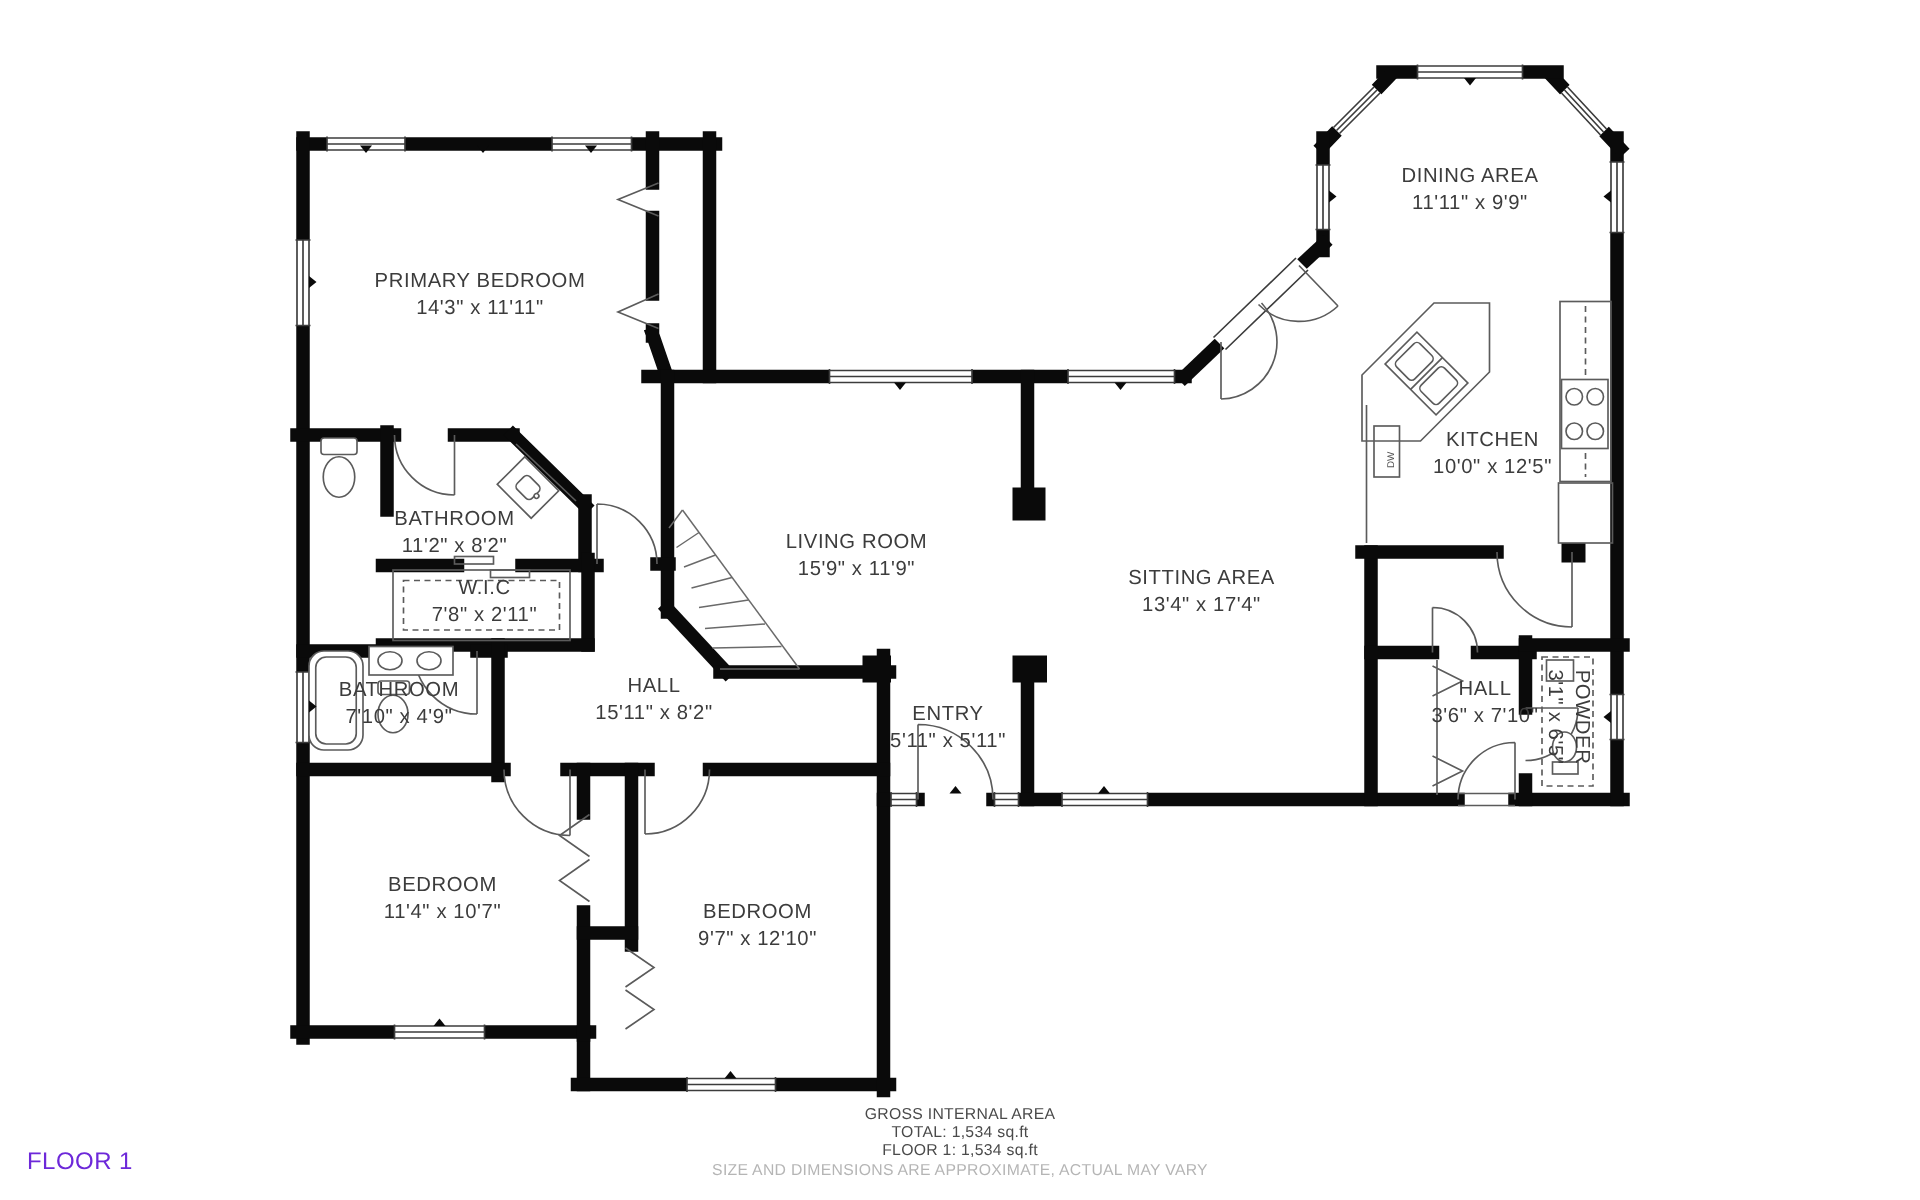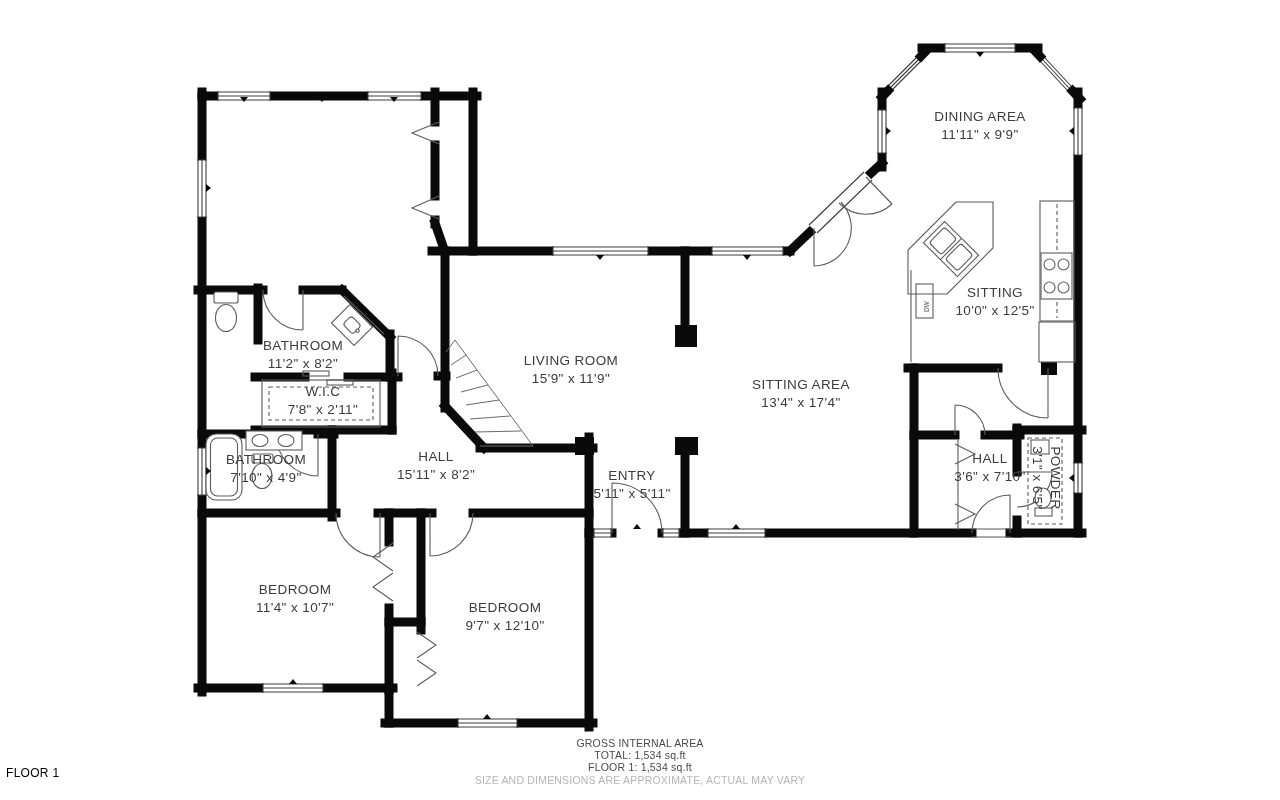--- a/index.html
+++ b/index.html
@@ -5,21 +5,21 @@
   html,body{margin:0;padding:0;background:#ffffff;}
   body{width:1280px;height:800px;overflow:hidden;font-family:"Liberation Sans",sans-serif;}
   .stage{position:relative;width:1280px;height:800px;background:#fff;}
   .plan-svg{position:absolute;left:0;top:0;width:1280px;height:800px;}
   .room-label{position:absolute;transform:translate(-50%,-50%);text-align:center;color:#3c3c3c;
     font-size:13.5px;letter-spacing:.4px;line-height:1.32;white-space:nowrap;}
   .room-label.rot{transform:translate(-50%,-50%) rotate(90deg);}
   .footer{position:absolute;left:50%;top:737px;transform:translateX(-50%);text-align:center;
     font-size:10.5px;line-height:1.16;color:#4a4a4a;letter-spacing:.2px;white-space:nowrap;}
   .footer .disclaimer{color:#b5b5b5;}
-  .floor-tag{position:absolute;left:6px;top:766px;font-size:12px;color:#000000;letter-spacing:.3px;}
+  .floor-tag{position:absolute;left:18px;top:766px;font-size:16px;color:#6d28d9;letter-spacing:.3px;}
 </style>
 </head>
 <body>
 
 <div class="stage">
 
   <svg class="plan-svg" viewBox="0 0 1280 800">
 
     <g stroke="#0a0a0a" stroke-width="9" fill="none" stroke-linecap="square">
 
@@ -215,20 +215,24 @@
       <path d="M1074,474 L1074,482 L1069,478 Z"></path>
       <path d="M289,684 L297,684 L293,679 Z"></path>
       <path d="M483,719 L491,719 L487,714 Z"></path>
       <path d="M732,529 L740,529 L736,524 Z"></path>
       <path d="M633,529 L641,529 L637,524 Z"></path>
     </g>
 
     <text transform="translate(929,312) rotate(-90)" font-size="6.5" fill="#555555">DW</text>
   </svg>
 
+  <div class="room-label" style="left:320px;top:196px">
+    <div>PRIMARY BEDROOM</div>
+    <div>14'3" x 11'11"</div>
+  </div>
   <div class="room-label" style="left:303px;top:355px">
     <div>BATHROOM</div>
     <div>11'2" x 8'2"</div>
   </div>
   <div class="room-label" style="left:323px;top:401px">
     <div>W.I.C</div>
     <div>7'8" x 2'11"</div>
   </div>
   <div class="room-label" style="left:266px;top:469px">
     <div>BATHROOM</div>
@@ -248,21 +252,21 @@
   </div>
   <div class="room-label" style="left:801px;top:394px">
     <div>SITTING AREA</div>
     <div>13'4" x 17'4"</div>
   </div>
   <div class="room-label" style="left:980px;top:126px">
     <div>DINING AREA</div>
     <div>11'11" x 9'9"</div>
   </div>
   <div class="room-label" style="left:995px;top:302px">
-    <div>SITTING</div>
+    <div>KITCHEN</div>
     <div>10'0" x 12'5"</div>
   </div>
   <div class="room-label" style="left:990px;top:468px">
     <div>HALL</div>
     <div>3'6" x 7'10"</div>
   </div>
   <div class="room-label rot" style="left:1046px;top:478px">
     <div>POWDER</div>
     <div>3'1" x 6'5"</div>
   </div>

